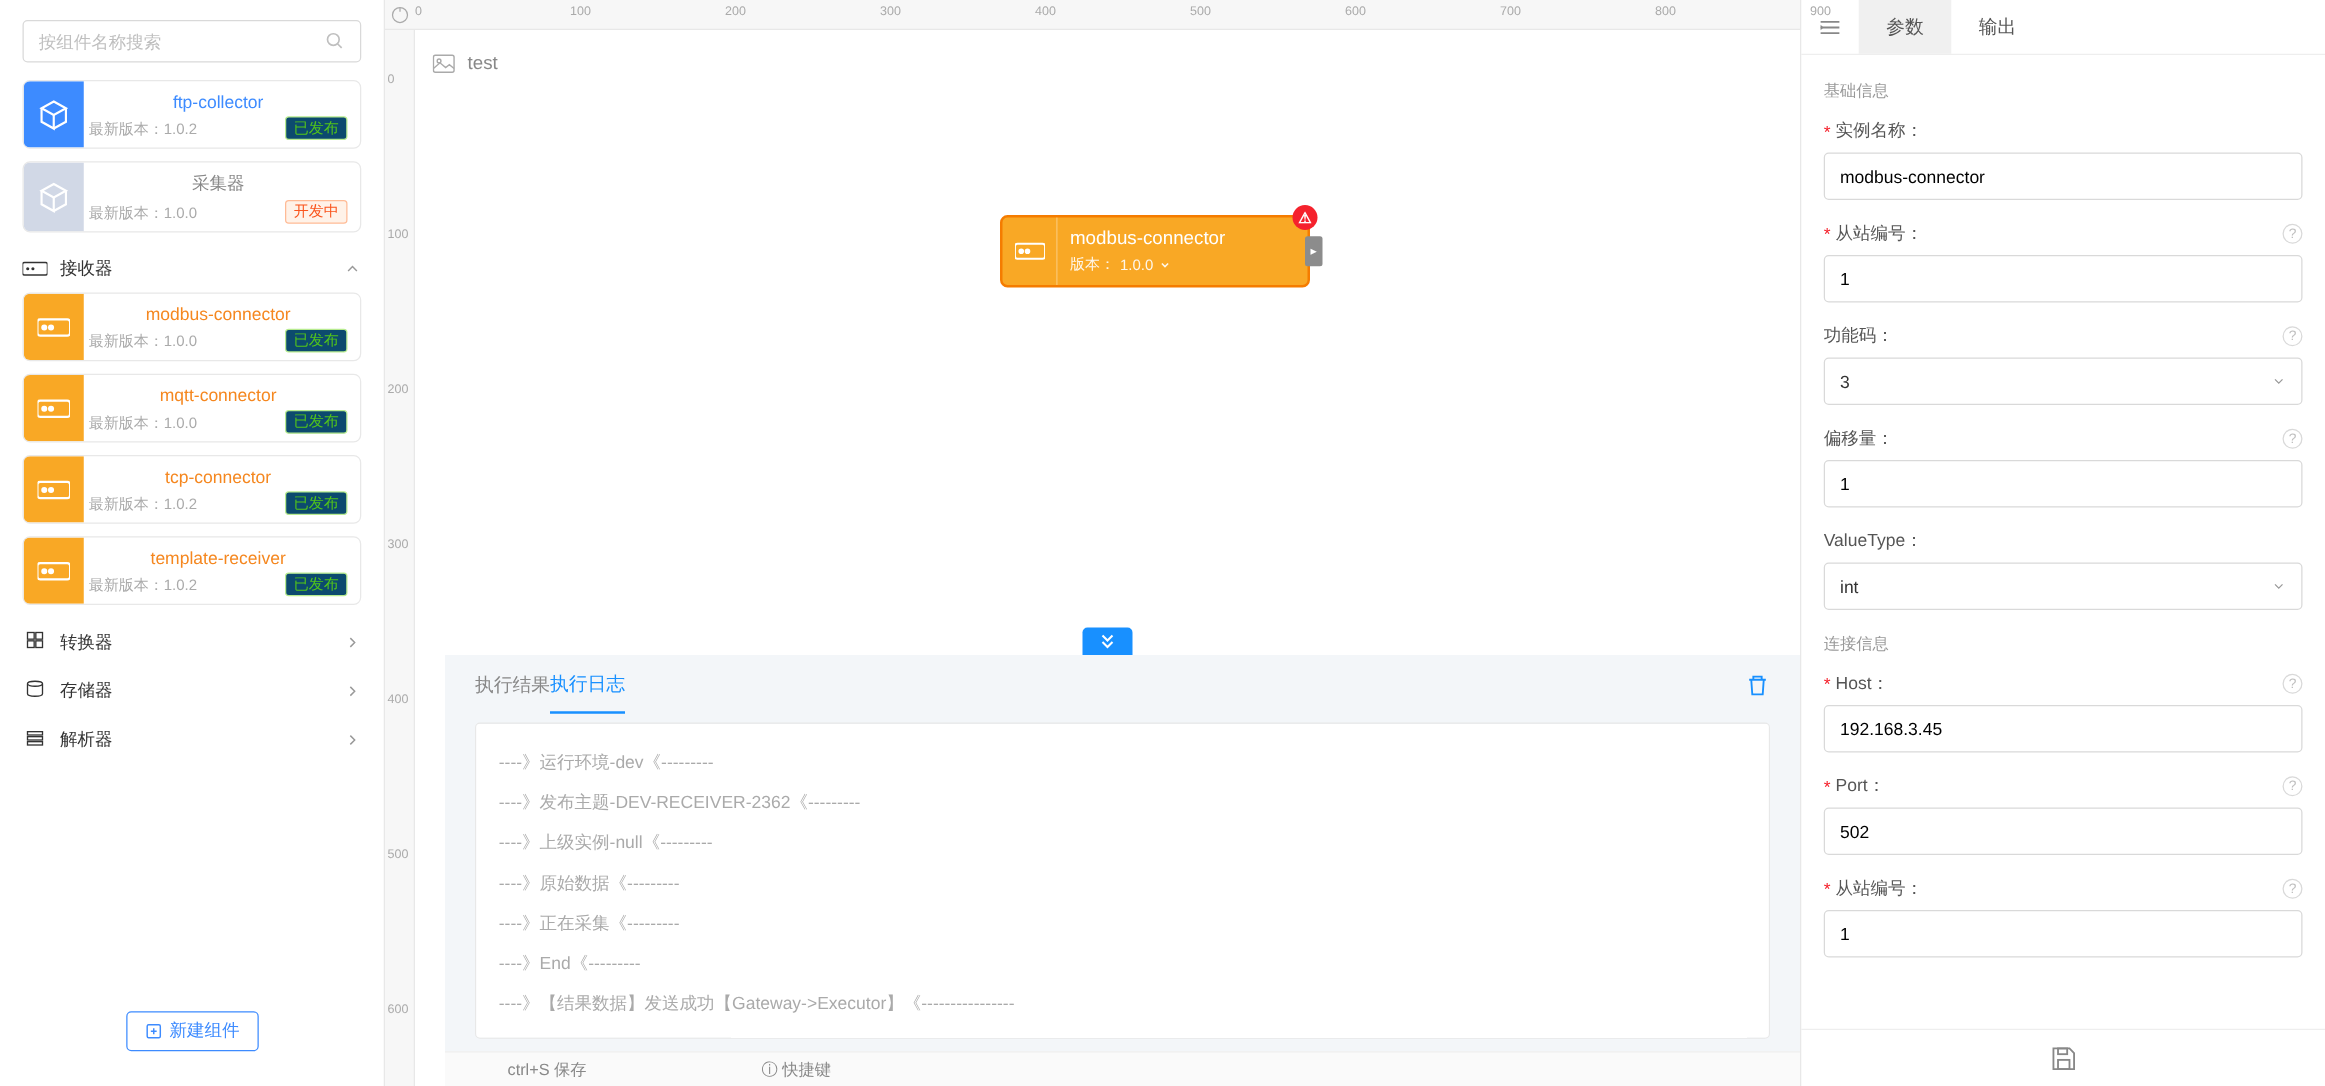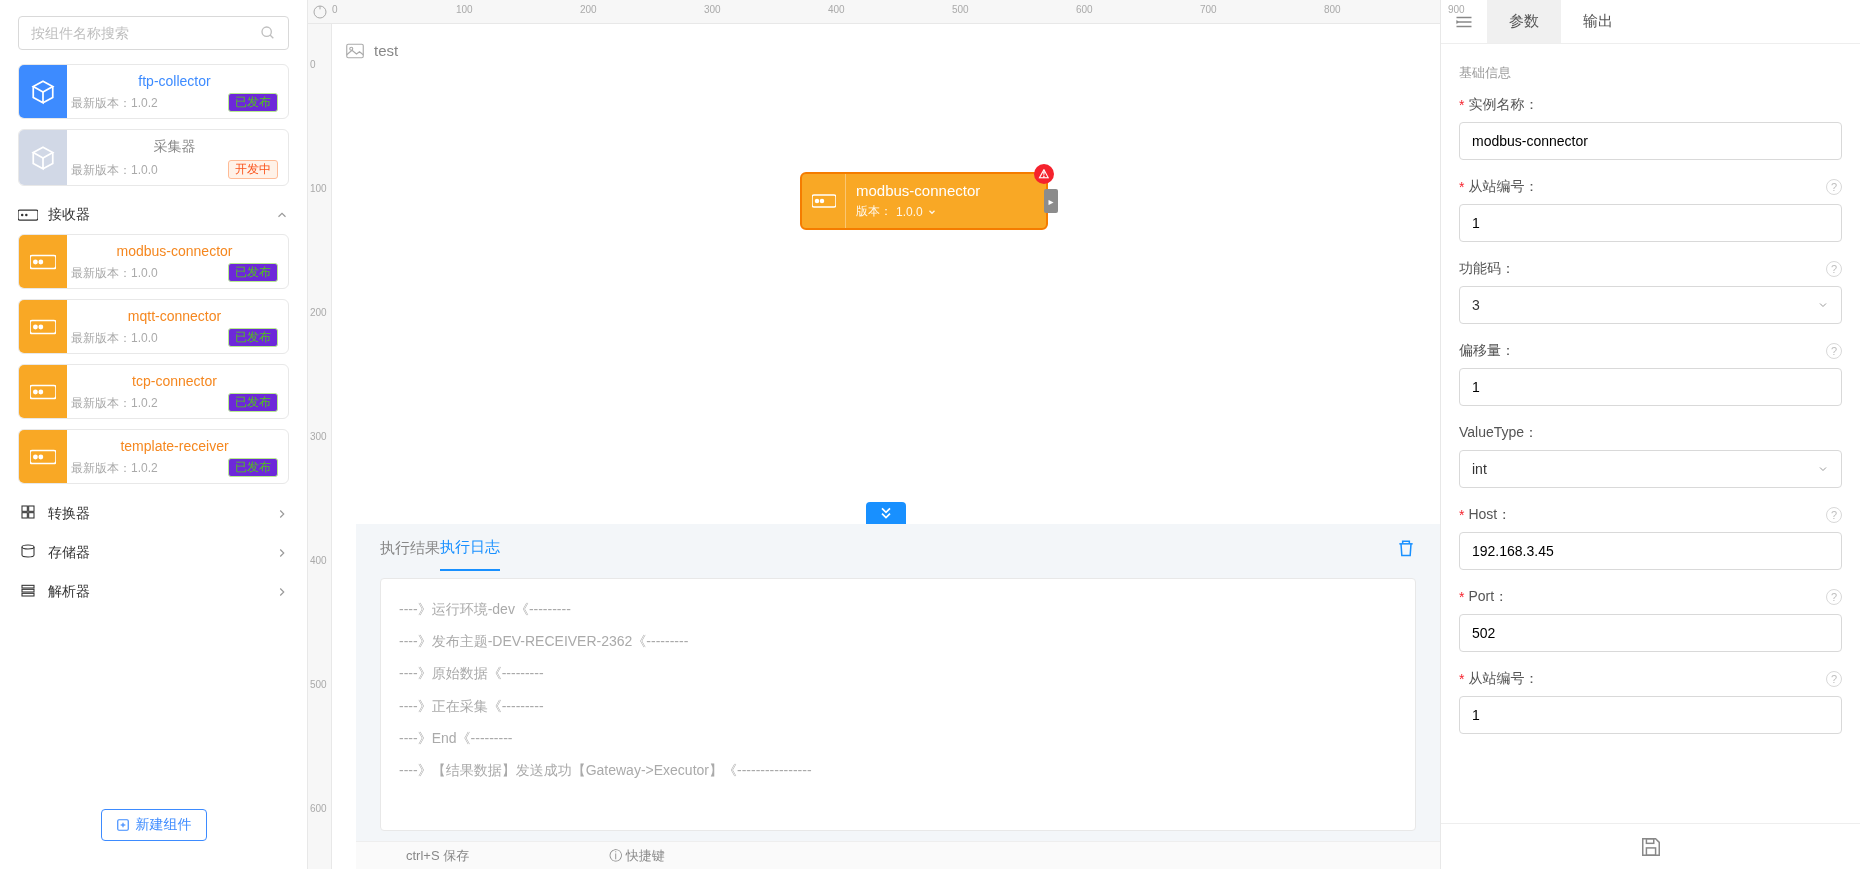--- a/index.html
+++ b/index.html
@@ -14,21 +14,21 @@
 .search-box svg { width: 16px; height: 16px; fill: none; stroke: #bfbfbf; stroke-width: 2; }
 
 .cards { padding: 0 8px; }
 .comp-card { display: flex; border: 1px solid #e8e8e8; border-radius: 6px; margin-bottom: 10px; overflow: hidden; cursor: pointer; }
 .comp-card .ic { width: 48px; display: flex; align-items: center; justify-content: center; }
 .comp-card .ic svg { width: 26px; height: 26px; }
 .comp-card .body { flex: 1; padding: 8px 10px 6px 4px; position: relative; }
 .comp-card .name { font-size: 14px; margin-bottom: 6px; text-align: center; }
 .comp-card .ver { font-size: 12px; color: #aaa; }
 .comp-card .badge { position: absolute; right: 10px; bottom: 6px; font-size: 12px; padding: 0 6px; border-radius: 3px; border: 1px solid; }
-.badge.pub { color: #52c41a; border-color: #b7eb8f; background: #6d28d9; }
+.badge.pub { color: #52c41a; border-color: #b7eb8f; background: #0c4a6e; }
 .badge.dev { color: #fa541c; border-color: #ffbb96; background: #fff2e8; }
 
 .ic.blue { background: #3d8bff; }
 .ic.gray { background: #d1d8e6; }
 .ic.orange { background: #f9a825; }
 .card-blue .name { color: #3d8bff; }
 .card-gray .name { color: #888; }
 .card-orange .name { color: #f5871f; }
 
 .category { display: flex; align-items: center; padding: 10px 8px; cursor: pointer; }
@@ -325,20 +325,21 @@
             <div class="bp-tab active">执行日志</div>
             <svg class="trash-ic" width="20" height="20" viewBox="0 0 24 24" fill="none" stroke="currentColor" stroke-width="1.8">
                 <path d="M4 7 H20"></path>
                 <path d="M8 7 V4 H16 V7"></path>
                 <path d="M6 7 L7 21 H17 L18 7"></path>
               </svg>
           </div>
           <div class="log-box" id="log-box">
               <div>----》运行环境-dev《---------</div>
               <div>----》发布主题-DEV-RECEIVER-2362《---------</div>
+              <div>----》上级实例-null《---------</div>
               <div>----》原始数据《---------</div>
               <div>----》正在采集《---------</div>
               <div>----》End《---------</div>
               <div>----》【结果数据】发送成功【Gateway-&gt;Executor】《----------------</div>
             </div>
         </div>
 
         <div class="status-bar">
           <span>ctrl+S 保存</span>
           <span>ⓘ <span>快捷键</span></span>
@@ -402,20 +403,21 @@
             <span>ValueType：</span>
           </div>
         <div class="select">
           <span>int</span>
           <svg width="12" height="12" viewBox="0 0 24 24" fill="none" stroke="#999" stroke-width="2">
               <polyline points="6 9 12 15 18 9"></polyline>
             </svg>
         </div>
       </div>
 
+      <div class="section-title">连接信息</div>
 
       <div class="field">
         <div class="field-label">
             <span class="req">*</span>
             <span>Host：</span>
             <span class="help-ic">?</span>
           </div>
         <input value="192.168.3.45" style="">
       </div>
       <div class="field">

